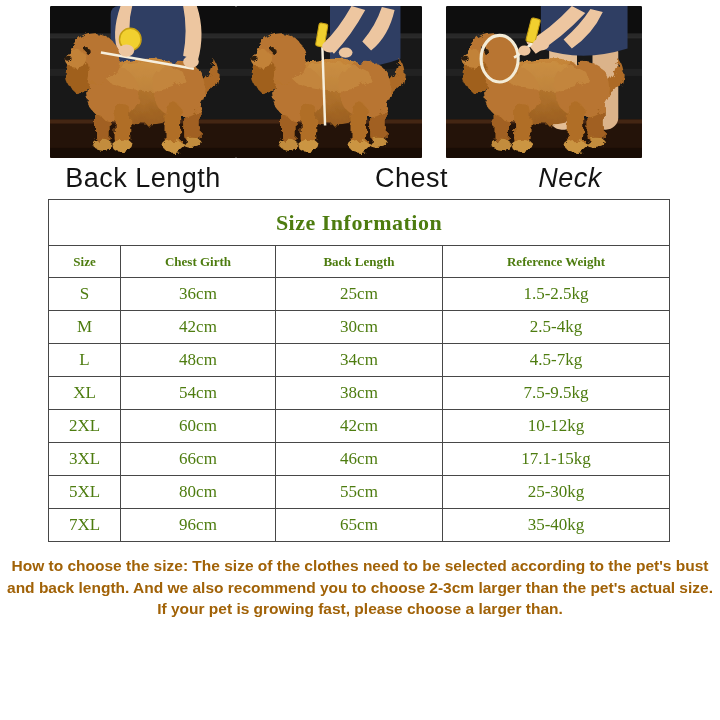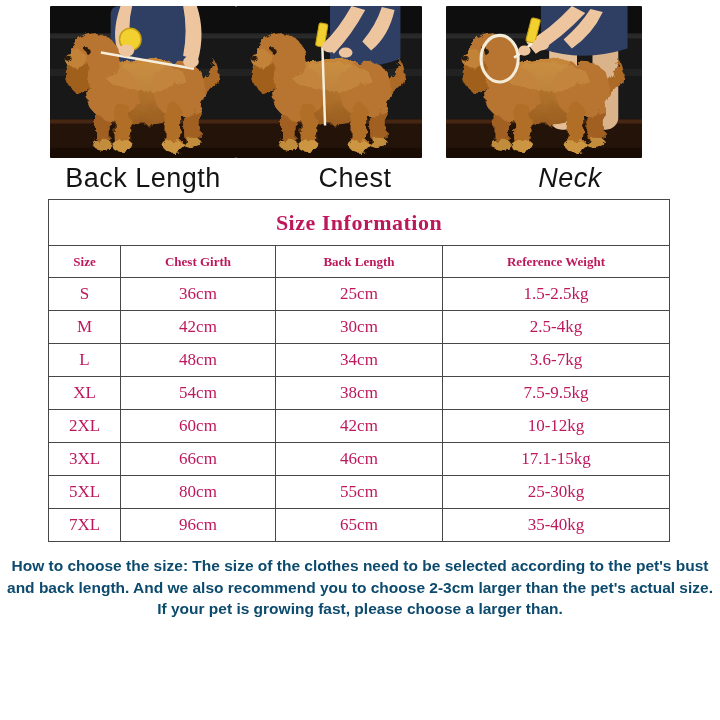--- a/index.html
+++ b/index.html
@@ -29,30 +29,30 @@
     padding-left:50px;
     height:40px;
     align-items:center;
   }
   .measure-label{
     display:block;text-align:center;
     font-size:27px;color:#141414;
     letter-spacing:0.5px;
   }
   .labels-row .cell-a{width:186px;margin-right:26px;}
-  .labels-row .cell-b{width:186px;margin-right:24px;}
+  .labels-row .cell-b{width:186px;margin-right:24px;text-align:right;}
   .labels-row .cell-c{width:196px;font-style:italic;}
   
   table.size-table{
     margin:1px 0 4px 48px;
     width:621px;
     border-collapse:collapse;
     table-layout:fixed;
     font-family:"Liberation Serif",serif;
-    color:#be185d;
+    color:#4d7c0f;
   }
   table.size-table th, table.size-table td{
     border:1px solid #474747;
     text-align:center;
     vertical-align:middle;
     padding:0;
   }
   th.table-title{
     height:45px;
     font-size:22px;
@@ -212,21 +212,21 @@
       <tr>
         <td>M</td>
         <td>42cm</td>
         <td>30cm</td>
         <td>2.5-4kg</td>
       </tr>
       <tr>
         <td>L</td>
         <td>48cm</td>
         <td>34cm</td>
-        <td>3.6-7kg</td>
+        <td>4.5-7kg</td>
       </tr>
       <tr>
         <td>XL</td>
         <td>54cm</td>
         <td>38cm</td>
         <td>7.5-9.5kg</td>
       </tr>
       <tr>
         <td>2XL</td>
         <td>60cm</td>
@@ -247,17 +247,17 @@
       </tr>
       <tr>
         <td>7XL</td>
         <td>96cm</td>
         <td>65cm</td>
         <td>35-40kg</td>
       </tr>
     </tbody>
 </table>
 
-<div class="footer-note" style="color: #0c4a6e;">
+<div class="footer-note" style="color: #a16207;">
   <div>How to choose the size: The size of the clothes need to be selected according to the pet's bust</div>
   <div>and back length. And we also recommend you to choose 2-3cm larger than the pet's actual size.</div>
   <div>If your pet is growing fast, please choose a larger than.</div>
 </div>
 
 </body></html>

